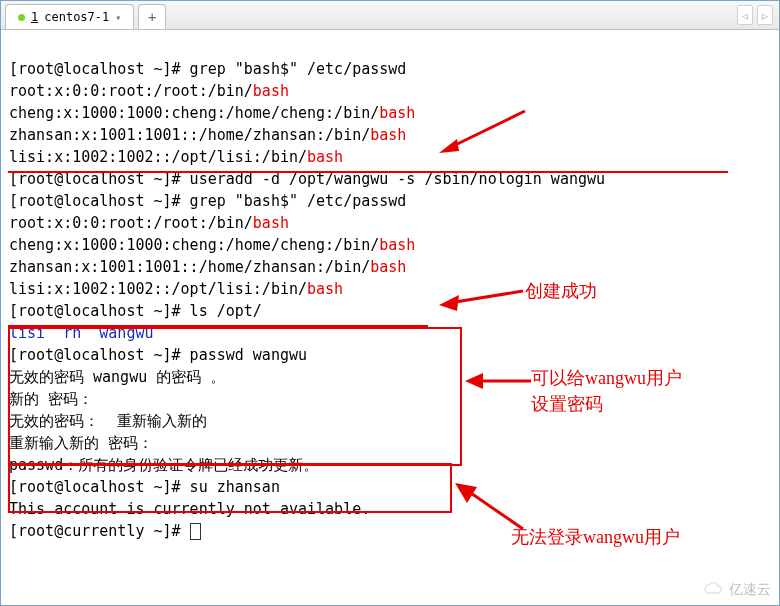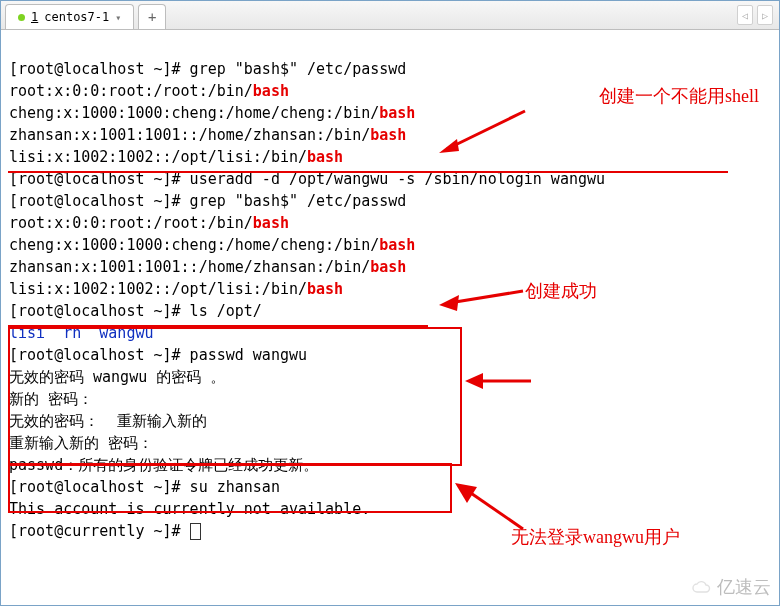--- a/index.html
+++ b/index.html
@@ -5,31 +5,31 @@
 html,body{margin:0;padding:0;font-family:"Consolas","DejaVu Sans Mono","Microsoft YaHei",monospace;font-size:15px;background:#fff;color:#000}
 .wrap{width:780px;height:606px;border:1px solid #7aa3c7;box-sizing:border-box;position:relative;overflow:hidden}
 .tabbar{height:28px;background:linear-gradient(#f7f7f7,#e8e8e8);border-bottom:1px solid #bdbdbd;display:flex;align-items:flex-end;position:relative}
 .tab{height:24px;margin-left:4px;padding:0 12px;border:1px solid #bdbdbd;border-bottom:none;border-radius:4px 4px 0 0;background:#fff;display:flex;align-items:center;font-size:12px;gap:6px}
 .dot{width:7px;height:7px;border-radius:50%;background:#7ed321;display:inline-block}
 .tab u{text-decoration:underline}
 .addtab{width:26px;height:24px;margin-left:4px;border:1px solid #bdbdbd;border-bottom:none;border-radius:4px 4px 0 0;background:#fff;display:flex;align-items:center;justify-content:center;font-size:14px;color:#666}
 .arrows{position:absolute;right:6px;top:4px;display:flex;gap:4px}
 .arrows span{width:14px;height:18px;border:1px solid #d0d0d0;border-radius:2px;background:#fff;font-size:10px;display:flex;align-items:center;justify-content:center;color:#aaa}
 .term{padding:6px 8px;line-height:22px;white-space:pre;font-size:15px;position:relative}
-.red{color:#e60000;font-weight:bold}
+.red{color:#e60000;font-weight:normal}
 .blue{color:#1030c0;font-weight:normal}
 .cursor{display:inline-block;width:9px;height:15px;border:1px solid #333;vertical-align:middle}
 
 .ann{position:absolute;font-size:18px;color:#e60000;font-family:"Microsoft YaHei","sans-serif";white-space:nowrap}
 .arrow{position:absolute}
 
 .ul1{position:absolute;height:2px;background:#e60000}
 .box{position:absolute;border:2px solid #e60000}
 
-.wm{position:absolute;right:8px;bottom:6px;display:flex;align-items:center;gap:4px;color:#bdbdbd;font-size:18px;font-family:Liberation Mono, monospace}
+.wm{position:absolute;right:8px;bottom:6px;display:flex;align-items:flex-start;gap:4px;color:#bdbdbd;font-size:14px;font-family:Liberation Mono, monospace}
 .wm svg{opacity:0.45}
 </style>
 </head>
 <body>
 
 <div class="wrap">
 
   <div class="tabbar">
     <div class="tab">
       <span class="dot"></span>
@@ -71,34 +71,35 @@
 
   <div class="ul1" style="left:7px;top:170px;width:720px"></div>
 
   <div class="ul1" style="left:7px;top:324px;width:420px"></div>
 
   <div class="box" style="left:7px;top:326px;width:450px;height:135px"></div>
 
   <div class="box" style="left:7px;top:462px;width:440px;height:46px"></div>
 
   <div class="ann" style="right:20px;top:82px;line-height:26px">
-    <div>创建一个不能用shell</div>
   </div>
   <svg class="arrow" style="left:436px;top:106px" width="90" height="50">
       <path d="M88 4 L10 42" stroke="#e60000" stroke-width="3" fill="none"></path>
       <polygon points="2,46 20,32 22,44" fill="#e60000"></polygon>
     </svg>
 
   <div class="ann" style="left:524px;top:278px">创建成功</div>
   <svg class="arrow" style="left:434px;top:286px" width="90" height="26">
       <path d="M88 4 L14 16" stroke="#e60000" stroke-width="3" fill="none"></path>
       <polygon points="4,18 24,8 22,24" fill="#e60000"></polygon>
     </svg>
 
   <div class="ann" style="left:530px;top:364px;line-height:26px">
+    <div>可以给wangwu用户</div>
+    <div>设置密码</div>
   </div>
   <svg class="arrow" style="left:462px;top:372px" width="70" height="18">
       <path d="M68 8 L14 8" stroke="#e60000" stroke-width="3" fill="none"></path>
       <polygon points="2,8 20,0 20,16" fill="#e60000"></polygon>
     </svg>
 
   <div class="ann" style="left:510px;top:524px">无法登录wangwu用户</div>
   <svg class="arrow" style="left:450px;top:480px" width="80" height="54">
       <path d="M72 48 L14 8" stroke="#e60000" stroke-width="3" fill="none"></path>
       <polygon points="4,2 26,6 16,22" fill="#e60000"></polygon>

